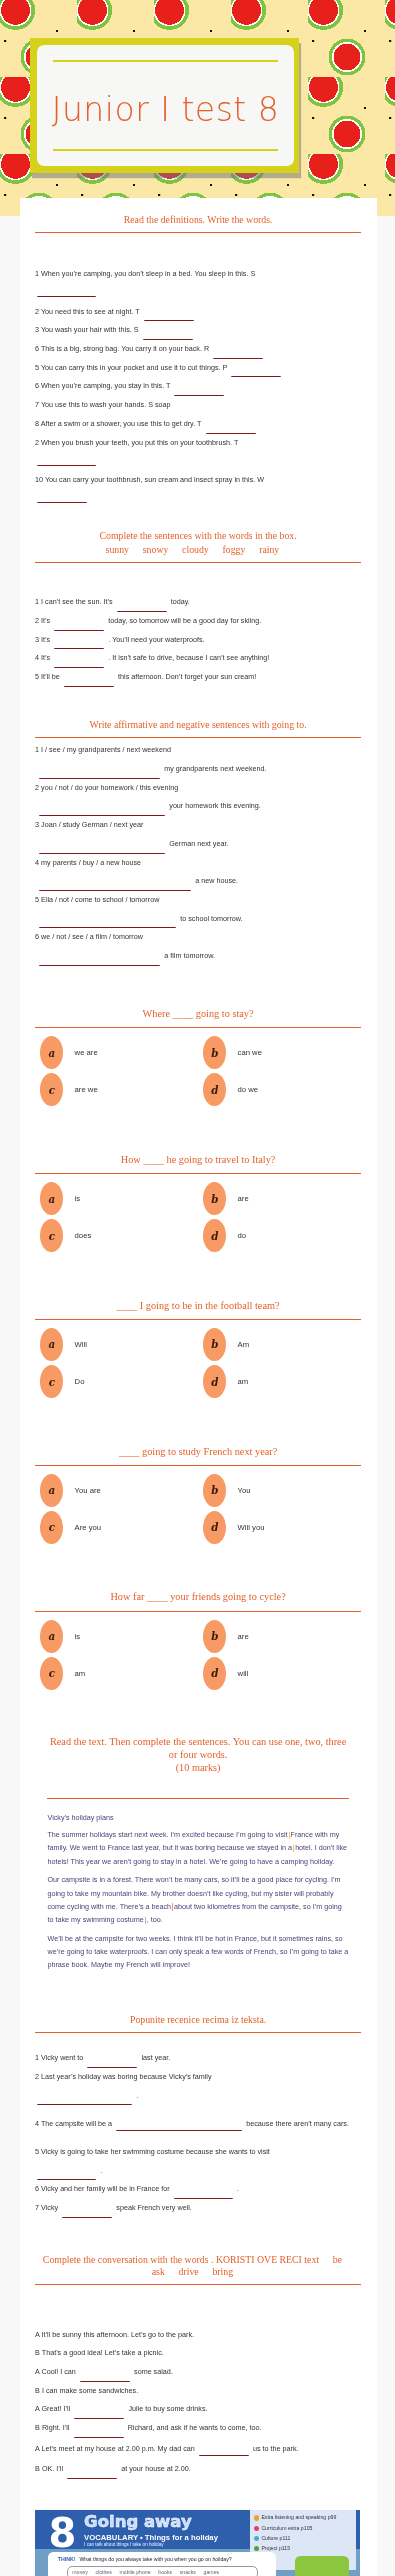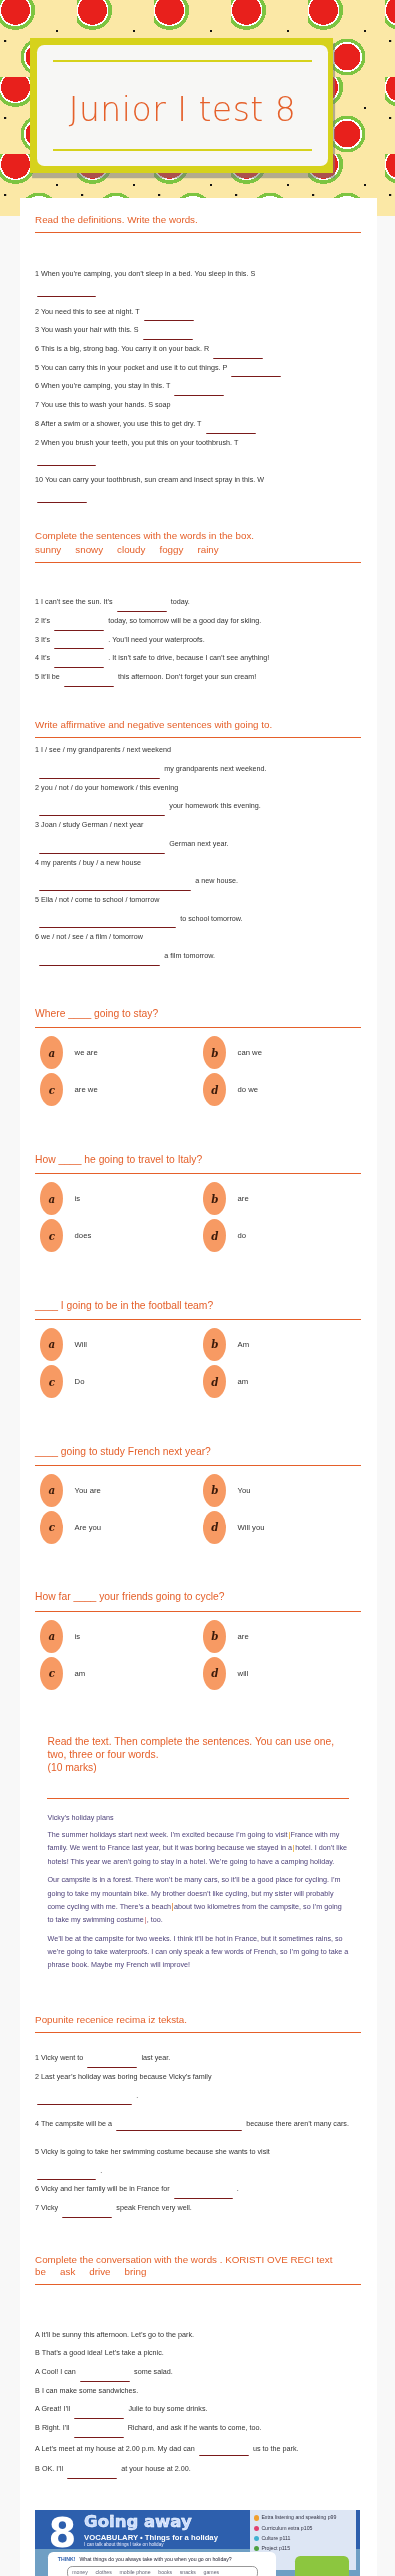--- a/index.html
+++ b/index.html
@@ -20,21 +20,21 @@
       radial-gradient(circle at 15.5px 10.3px, #e8201c 0 14.4px, #fff 14.4px 16px, #7cc441 16px 19.6px, transparent 19.6px),
       radial-gradient(circle at 57px 31px, #111 0 1px, transparent 1.5px),
       radial-gradient(circle at 39px 57px, #e8201c 0 13.4px, #fff 13.4px 15px, #7cc441 15px 18.5px, transparent 18.5px),
       radial-gradient(circle at 5.2px 41px, #111 0 1px, transparent 1.5px);
     background-size: 77px 77px;
     overflow: hidden;
   }
   .banner-card {
     position: absolute;
     left: 30px; top: 38px;
-    width: 303px; height: 135px;
+    width: 269px; height: 135px;
     background: #d6d21c;
     box-shadow: 2.1px 5.2px 0 rgba(120,120,120,0.55);
   }
   .banner-inner {
     position: absolute;
     left: 7.2px; top: 7.2px; right: 5.2px; bottom: 7.2px;
     background: #f7f7f5;
     border-radius: 7.2px;
   }
   .banner-line {
@@ -54,28 +54,29 @@
   
   .content {
     position: relative;
     margin: -18.5px 19px 0 19.6px;
     width: 357px;
     background: #fff;
     padding: 0 15.5px 20.6px 15.5px;
   }
   .section { padding-top: 15.5px; }
   .section-title {
-    font-family: Liberation Sans, sans-serif;
+    font-family: Liberation Serif, serif;
     color: #e5602a;
     font-size: 9.8px;
     font-weight: 300;
     line-height: 1.45;
     padding-bottom: 5.2px;
     border-bottom: 0.5px solid #e5602a;
     margin-bottom: 11.3px;
+    text-align: center;
   }
   .section-title .words span { margin-right: 11.3px; }
   .q {
     font-size: 7.2px;
     color: #333;
     line-height: 2.6;
   }
   .blank {
     display: inline-block;
     vertical-align: bottom;

